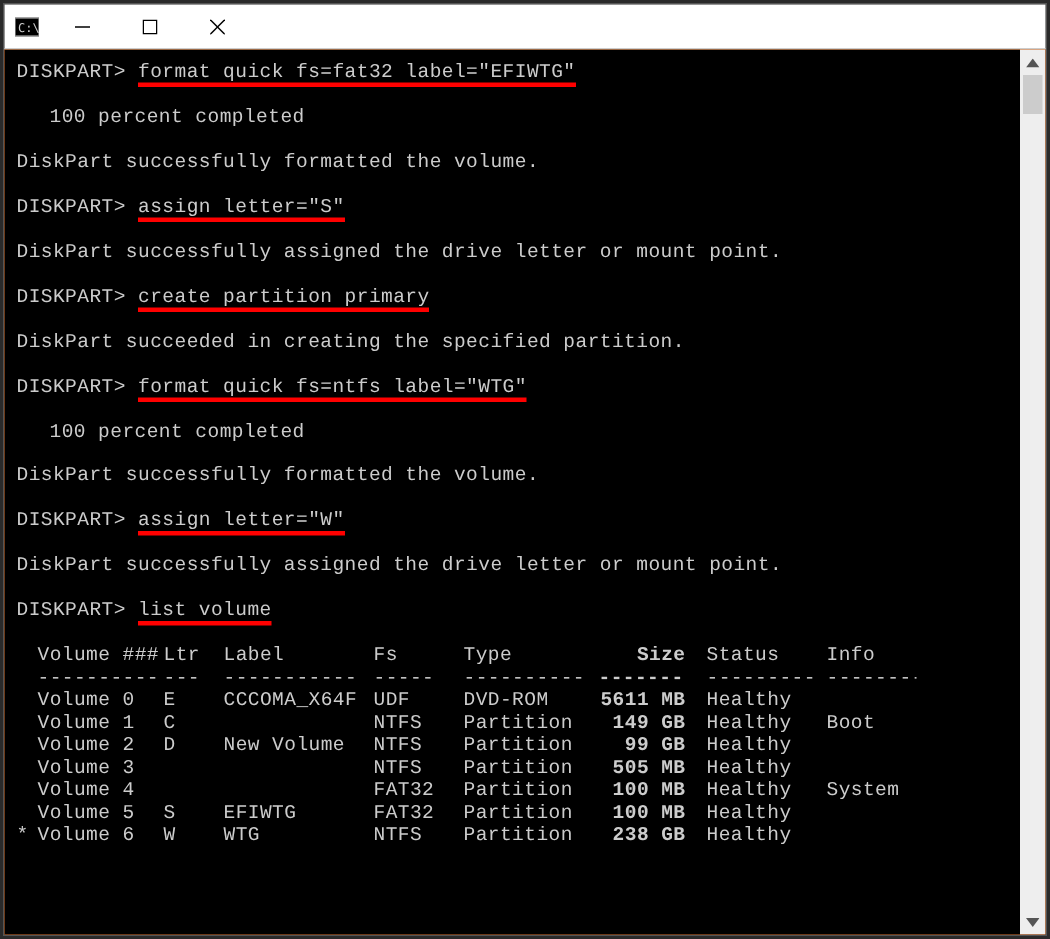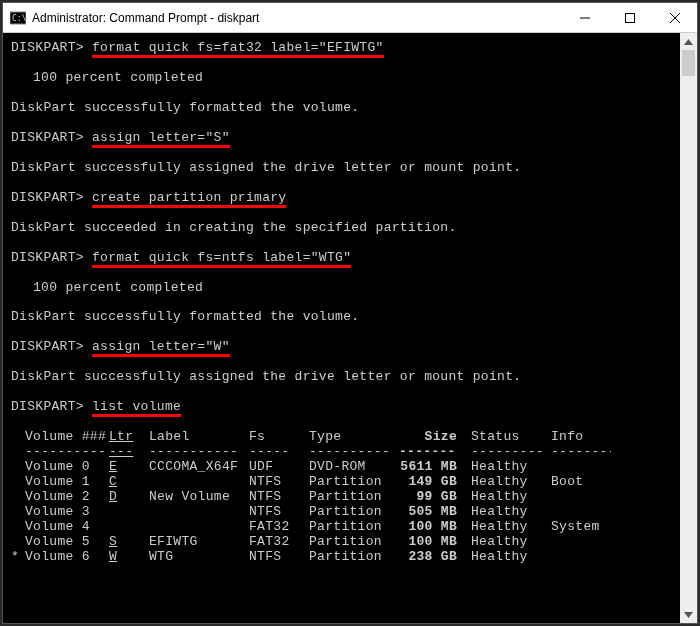--- a/index.html
+++ b/index.html
@@ -110,21 +110,21 @@
     right: 0;
     bottom: -3px;
     height: 3px;
     background: #ff0000;
   }
   .blank { height: 15px; }
   .indent { padding-left: 22px; }
   .tbl-row { display: flex; }
   .tbl-row .star { width: 8px; display: inline-block; }
   .c-vol { width: 90px; display: inline-block; padding-left: 6px; }
-  .c-ltr { width: 40px; display: inline-block; text-decoration: underline; }
+  .c-ltr { width: 40px; display: inline-block; }
   .c-lbl { width: 100px; display: inline-block; font-family: Liberation Mono, monospace; }
   .c-fs  { width: 60px; display: inline-block; }
   .c-typ { width: 90px; display: inline-block; }
   .c-sz  { width: 72px; display: inline-block; text-align: right; padding-right: 14px; font-weight: bold; }
   .c-st  { width: 80px; display: inline-block; }
   .c-inf { width: 60px; display: inline-block; }
   .hdr-sep .c-vol, .hdr-sep .c-ltr, .hdr-sep .c-lbl, .hdr-sep .c-fs,
   .hdr-sep .c-typ, .hdr-sep .c-sz, .hdr-sep .c-st, .hdr-sep .c-inf {
     overflow: hidden;
   }
@@ -134,21 +134,20 @@
 <body>
 
 <div class="window">
   <div class="titlebar">
     <span class="app-icon">
       <svg width="16" height="16" viewBox="0 0 16 16">
         <rect x="0" y="2" width="16" height="12" fill="#000" stroke="#888" stroke-width="1"></rect>
         <text x="2" y="11" font-size="8" fill="#ccc" font-family="monospace">C:\</text>
       </svg>
     </span>
-    <span class="title">Administrator: Command Prompt - diskpart</span>
     <div class="win-controls">
       <div class="win-btn">
         <svg width="10" height="10">
             <line x1="0" y1="5" x2="10" y2="5" stroke="#000" stroke-width="1"></line>
           </svg>
       </div>
       <div class="win-btn">
         <svg width="10" height="10">
             <rect x="0.5" y="0.5" width="9" height="9" fill="none" stroke="#000" stroke-width="1"></rect>
           </svg>

